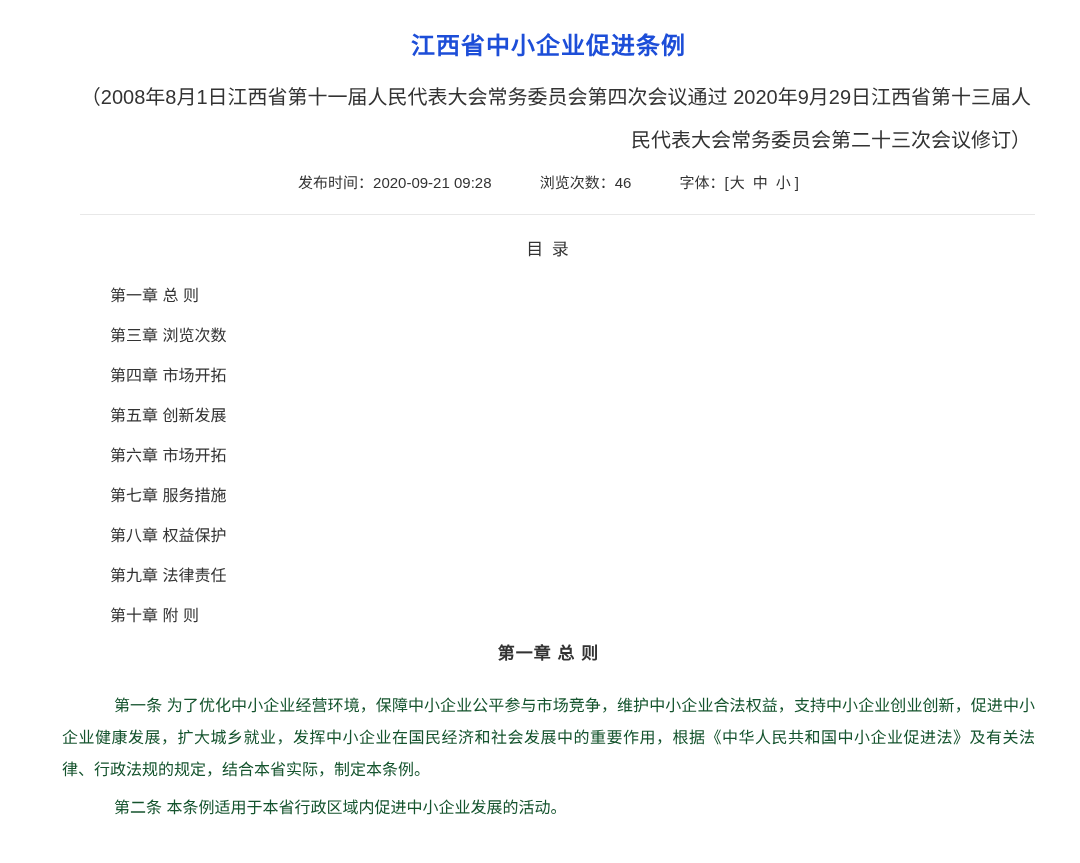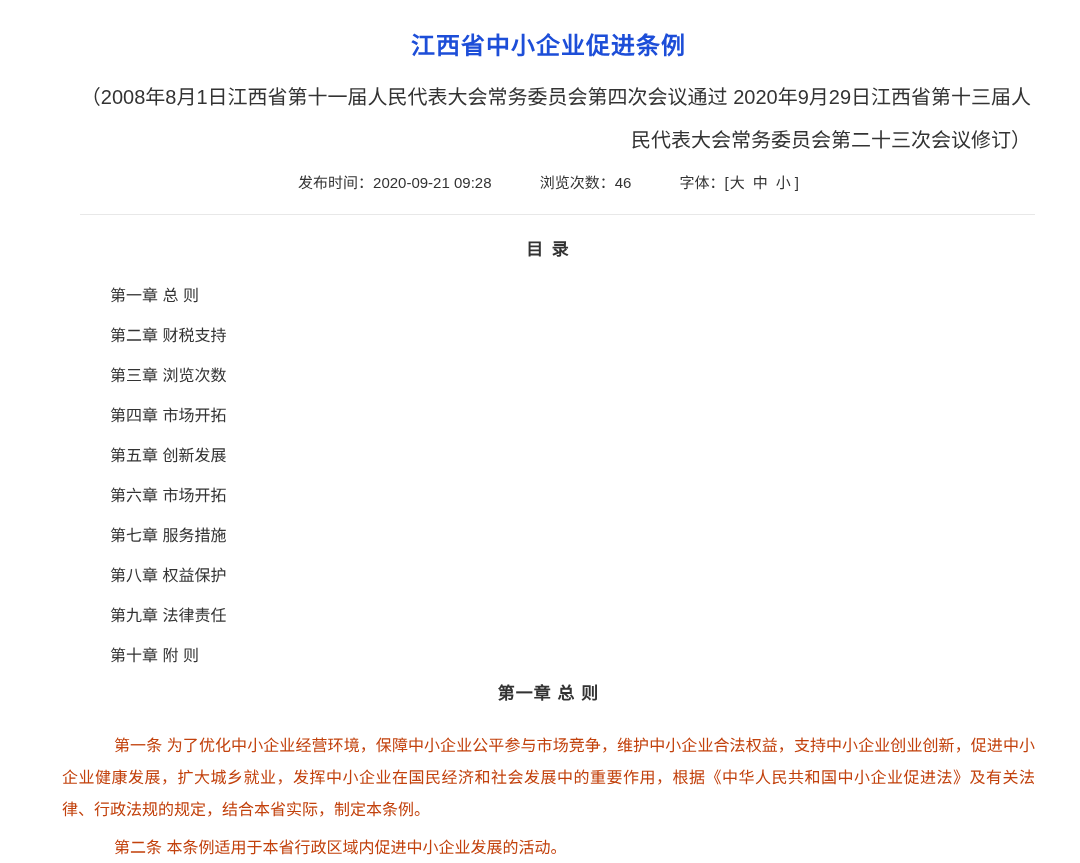--- a/index.html
+++ b/index.html
@@ -52,21 +52,21 @@
   .divider {
     border: none;
     height: 1px;
     background: #e8e8e8;
     margin: 22px 0 0 18px;
   }
   .toc-heading {
     margin: 25px 0 0 0;
     font-size: 17px;
     line-height: 20px;
-    font-weight: bold;
+    font-weight: normal;
     color: #333333;
     text-align: center;
     letter-spacing: 2px;
   }
   .toc-list {
     margin-top: 16px;
   }
   .toc-item {
     font-size: 16px;
     line-height: 40px;
@@ -79,21 +79,21 @@
     line-height: 20px;
     font-weight: bold;
     color: #333333;
     text-align: center;
     letter-spacing: 1px;
   }
   .body-para {
     margin: 26px 0 0 0;
     font-size: 16px;
     line-height: 32px;
-    color: #c2410c;
+    color: #14532d;
     text-align: justify;
     text-indent: 52px;
   }
   .body-para + .body-para {
     margin-top: 6px;
   }
 </style>
 </head>
 <body>
 
@@ -108,21 +108,20 @@
     <span class="meta-item"><span>浏览次数：</span><span>46</span></span>
     <span class="meta-item"><span>字体：</span><span>[</span><a class="font-size-link">大</a><a class="font-size-link">中</a><a class="font-size-link">小</a><span>]</span></span>
   </div>
 
   <hr class="divider">
 
   <div class="toc-heading">目 录</div>
 
   <div class="toc-list">
     <div class="toc-item">第一章 总 则</div>
-    <div class="toc-item">第二章 财税支持</div>
     <div class="toc-item">第三章 浏览次数</div>
     <div class="toc-item">第四章 市场开拓</div>
     <div class="toc-item">第五章 创新发展</div>
     <div class="toc-item">第六章 市场开拓</div>
     <div class="toc-item">第七章 服务措施</div>
     <div class="toc-item">第八章 权益保护</div>
     <div class="toc-item">第九章 法律责任</div>
     <div class="toc-item">第十章 附 则</div>
   </div>
 

